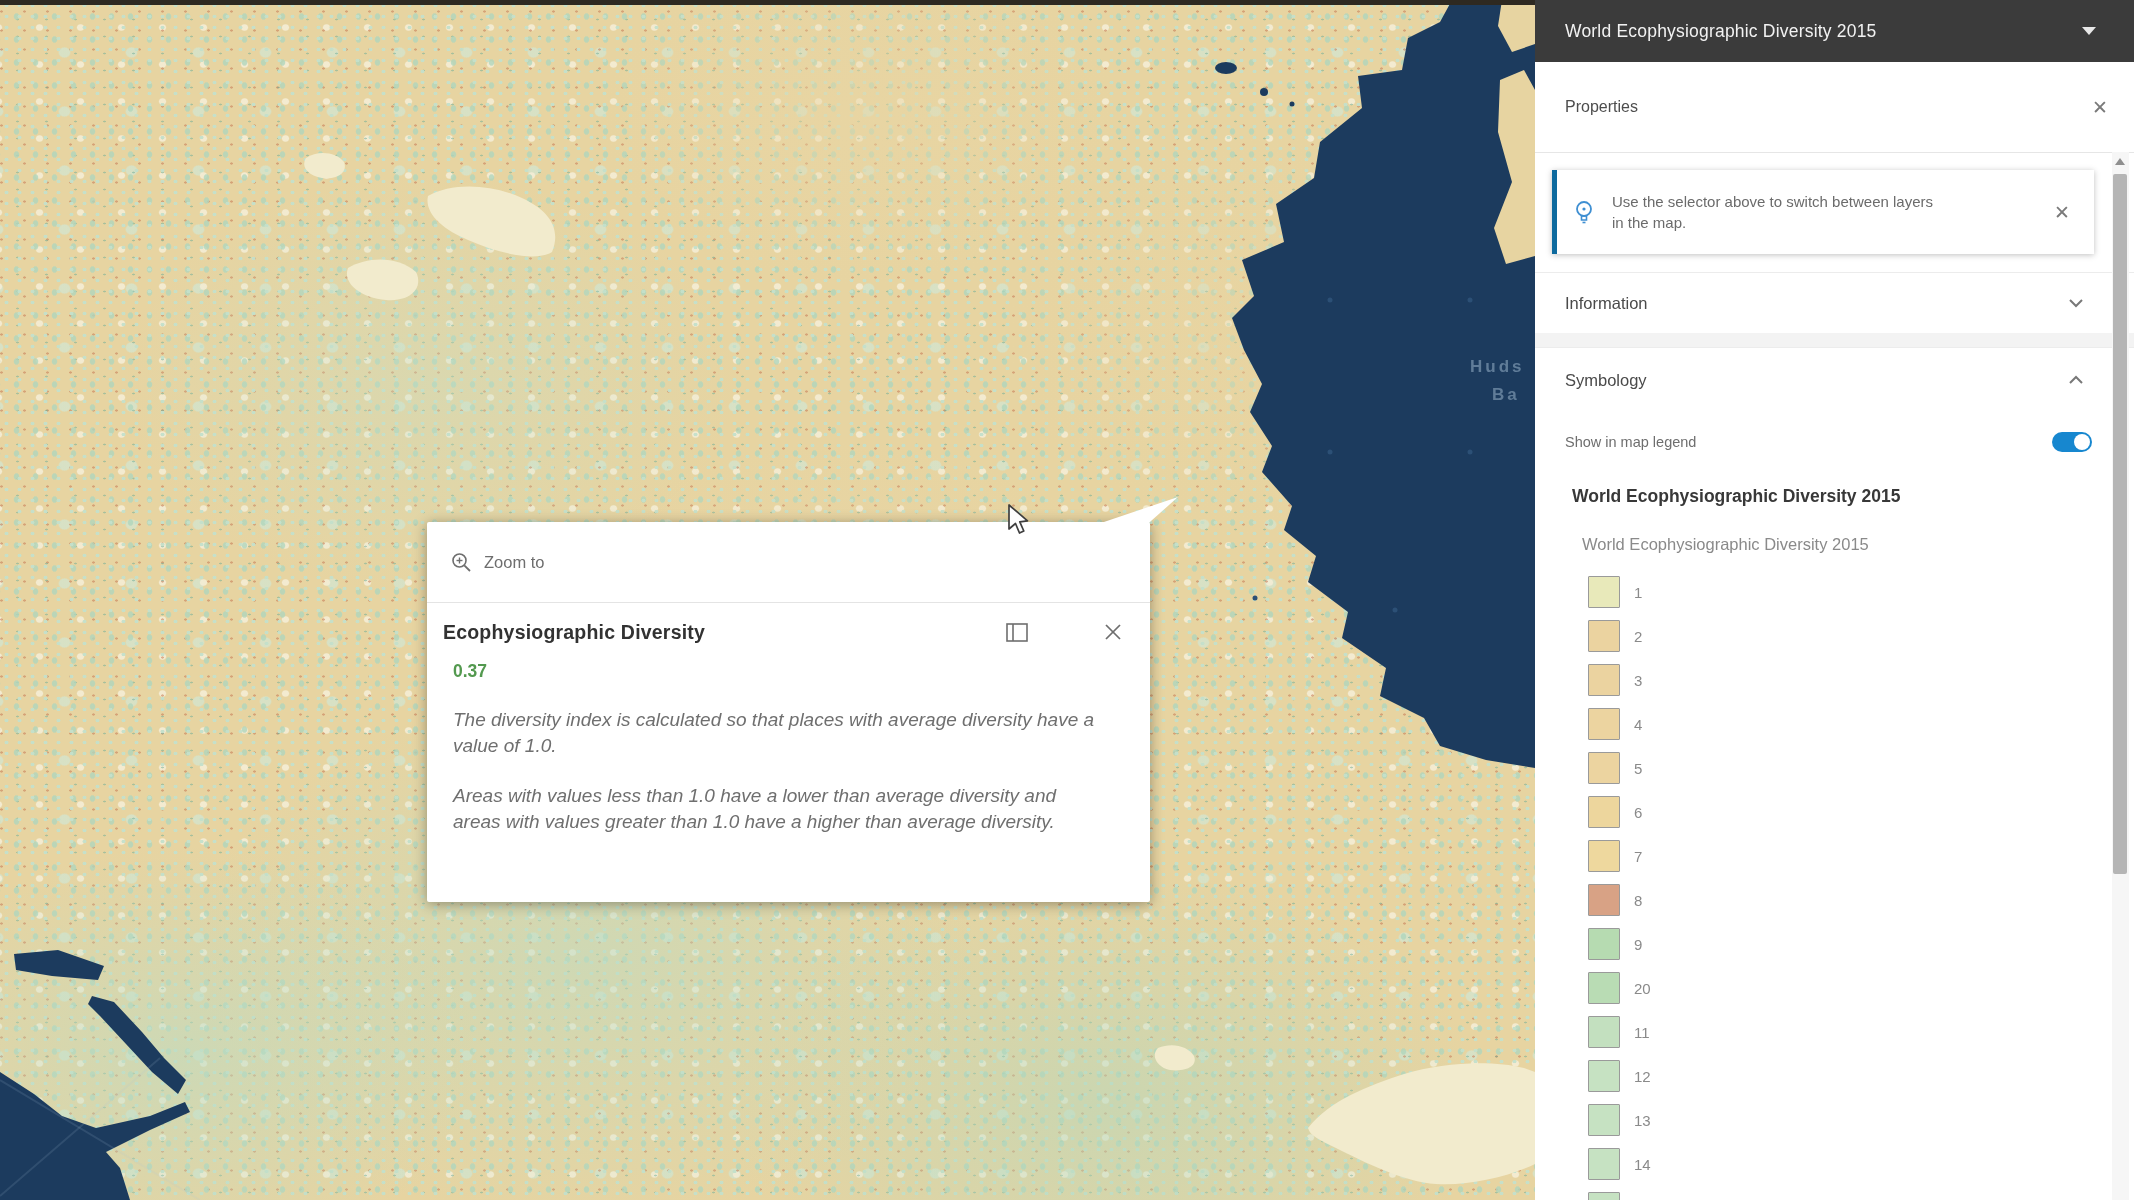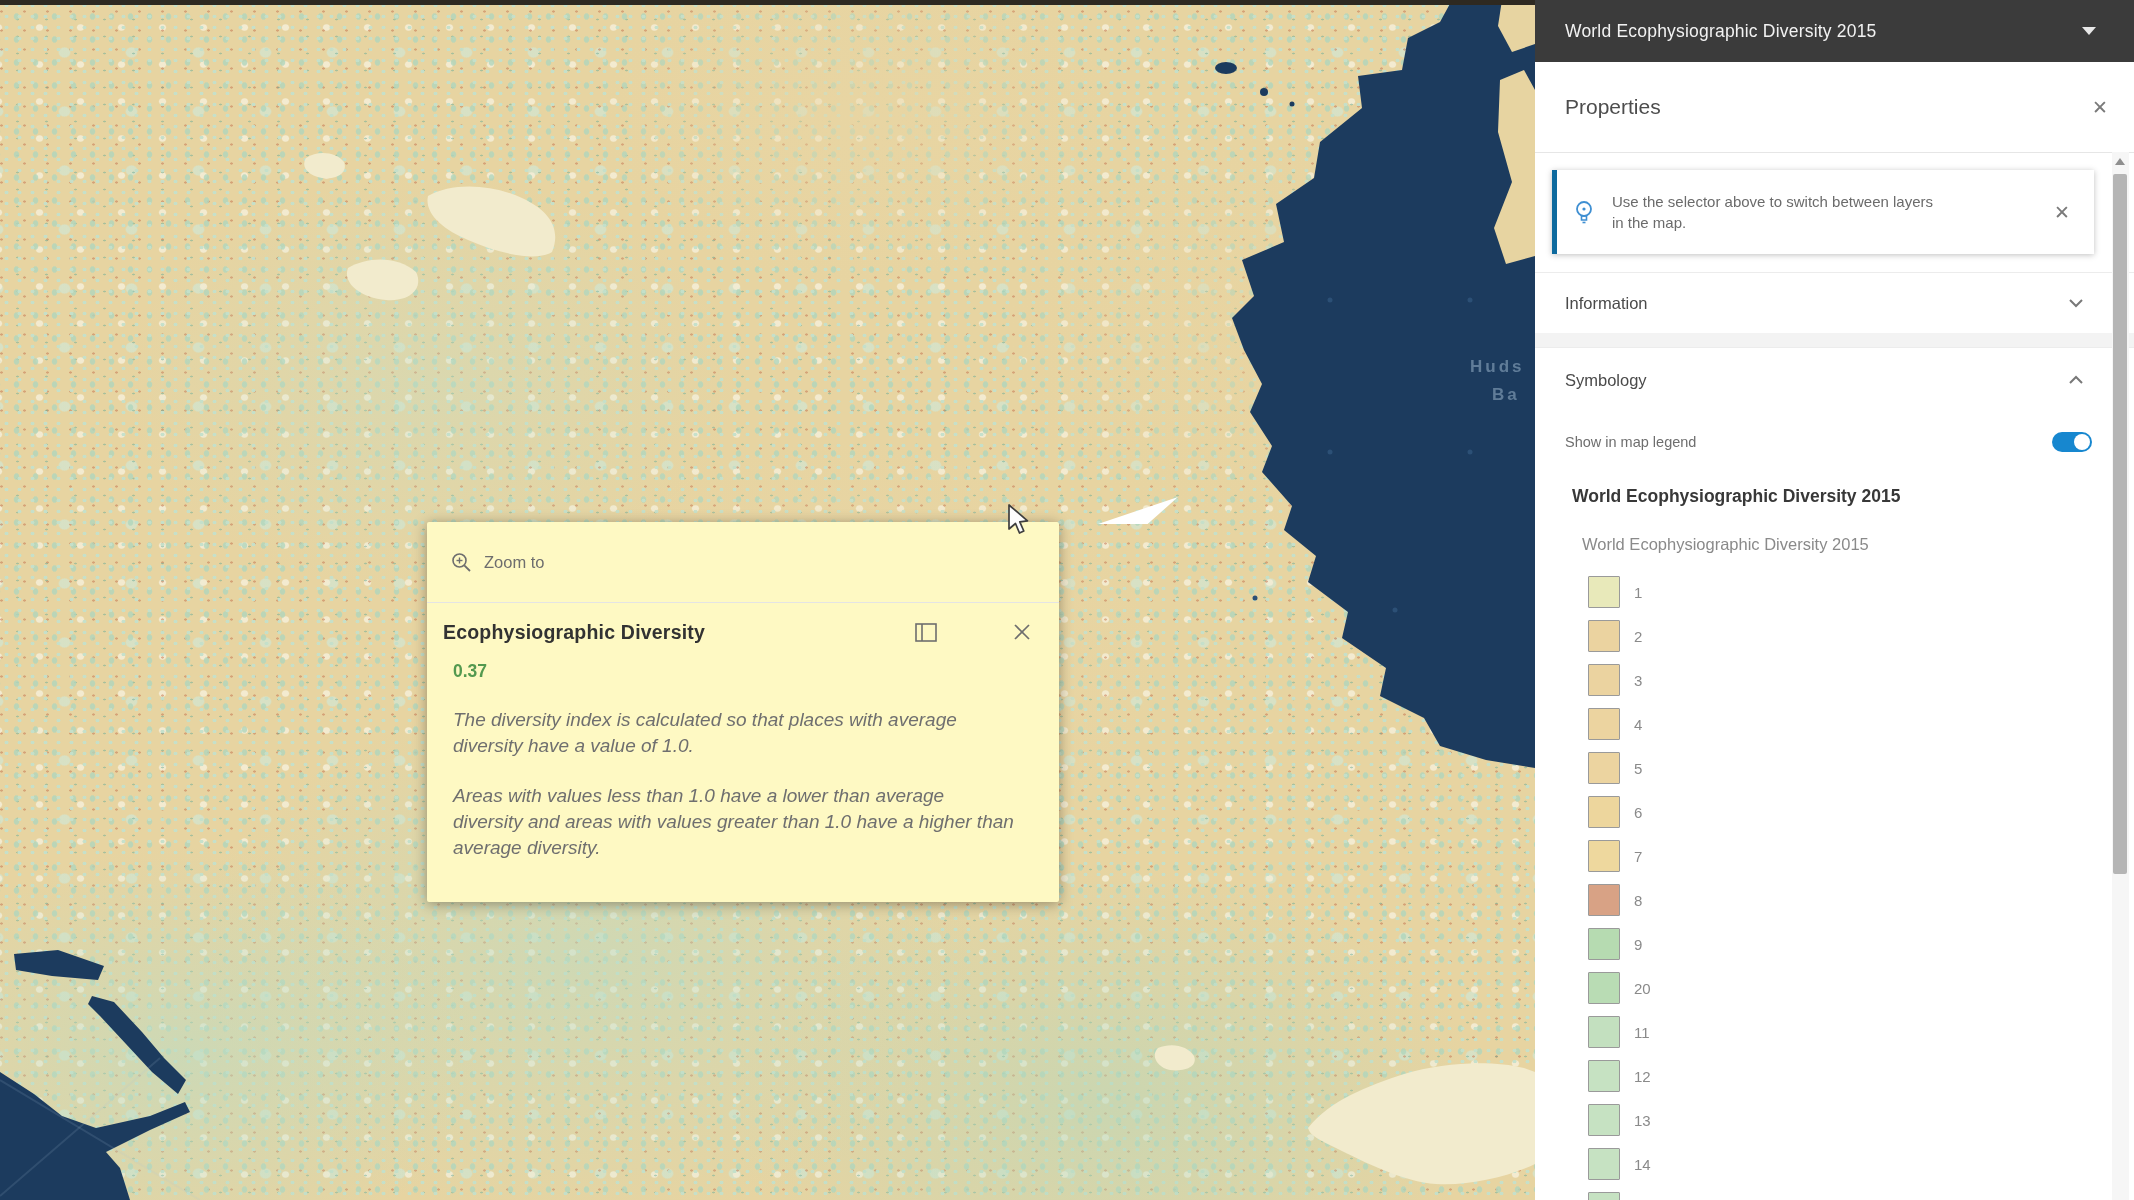--- a/index.html
+++ b/index.html
@@ -26,21 +26,21 @@
       radial-gradient(540px 340px at 72% 92%, rgba(178,216,190,.55), transparent 70%),
       radial-gradient(440px 300px at 28% 32%, rgba(192,223,201,.35), transparent 70%),
       radial-gradient(380px 240px at 56% 10%, rgba(233,214,164,.55), transparent 70%),
       radial-gradient(420px 300px at 84% 28%, rgba(233,213,162,.5), transparent 70%),
       radial-gradient(460px 320px at 55% 55%, rgba(234,216,170,.4), transparent 70%);}
   .map-svg{position:absolute;left:0;top:0;}
   .topstrip{position:absolute;left:0;top:0;width:1535px;height:5px;background:#2e2921;}
   .bay-label{font-weight:bold;letter-spacing:3px;opacity:.95;}
 
   
-  .popup{position:absolute;left:427px;top:522px;width:632px;height:380px;background:#fef9c3;
+  .popup{position:absolute;left:427px;top:522px;width:723px;height:380px;background:#ffffff;
          box-shadow:0 2px 14px rgba(0,0,0,.35);border-radius:2px;z-index:5;}
   .popup-tail{position:absolute;left:671px;top:-25px;width:80px;height:27px;background:#fff;
               clip-path:polygon(0% 100%,100% 0%,62% 100%);}
   .p-action{height:80px;display:flex;align-items:center;gap:12px;padding:0 24px;
             border-bottom:1px solid #e4e4e4;color:#6e6e6e;font-size:16.5px;cursor:pointer;}
   .p-action svg{flex:0 0 auto;}
   .p-header{display:flex;align-items:center;margin:16px 24px 0 16px;gap:48px;}
   .p-title{flex:1;font-size:19.5px;font-weight:bold;color:#323232;letter-spacing:.2px;}
   .p-ico{width:26px;height:26px;display:flex;align-items:center;justify-content:center;
          color:#6e6e6e;margin-left:22px;cursor:pointer;}
@@ -53,21 +53,21 @@
 
   
   .sidebar{position:absolute;left:1535px;top:0;width:599px;height:1200px;background:#fff;}
   .sb-header{position:absolute;left:0;top:0;width:100%;height:62px;background:#3b3b3b;
              display:flex;align-items:center;cursor:pointer;}
   .sb-header .lbl{margin-left:30px;color:#f2f2f2;font-size:17.5px;letter-spacing:.2px;flex:1;}
   .caret{width:0;height:0;border-left:7px solid transparent;border-right:7px solid transparent;
          border-top:8px solid #e8e8e8;margin-right:38px;}
   .sb-props{position:absolute;left:0;top:62px;width:100%;height:90px;border-bottom:1px solid #e6e6e6;
             display:flex;align-items:center;background:#fff;}
-  .sb-props .ttl{margin-left:30px;font-size:21px;color:#4d4d4d;flex:1;}
+  .sb-props .ttl{margin-left:30px;font-size:16px;color:#4d4d4d;flex:1;}
   .x-btn{font-size:19px;color:#7a7a7a;cursor:pointer;line-height:1;}
   .sb-props .x-btn{margin-right:26px;}
 
   .hint-card{position:absolute;left:17px;top:170px;width:542px;height:84px;background:#fff;
              box-shadow:0 1px 6px rgba(0,0,0,.25);display:flex;align-items:center;}
   .hint-bar{position:absolute;left:0;top:0;width:5px;height:100%;background:#0e6a9e;}
   .hint-card .bulb{margin:0 16px 0 20px;flex:0 0 auto;}
   .hint-card .txt{width:330px;font-size:15px;line-height:21px;color:#6b6b6b;}
   .hint-card .x-btn{margin-left:auto;margin-right:24px;}
 

